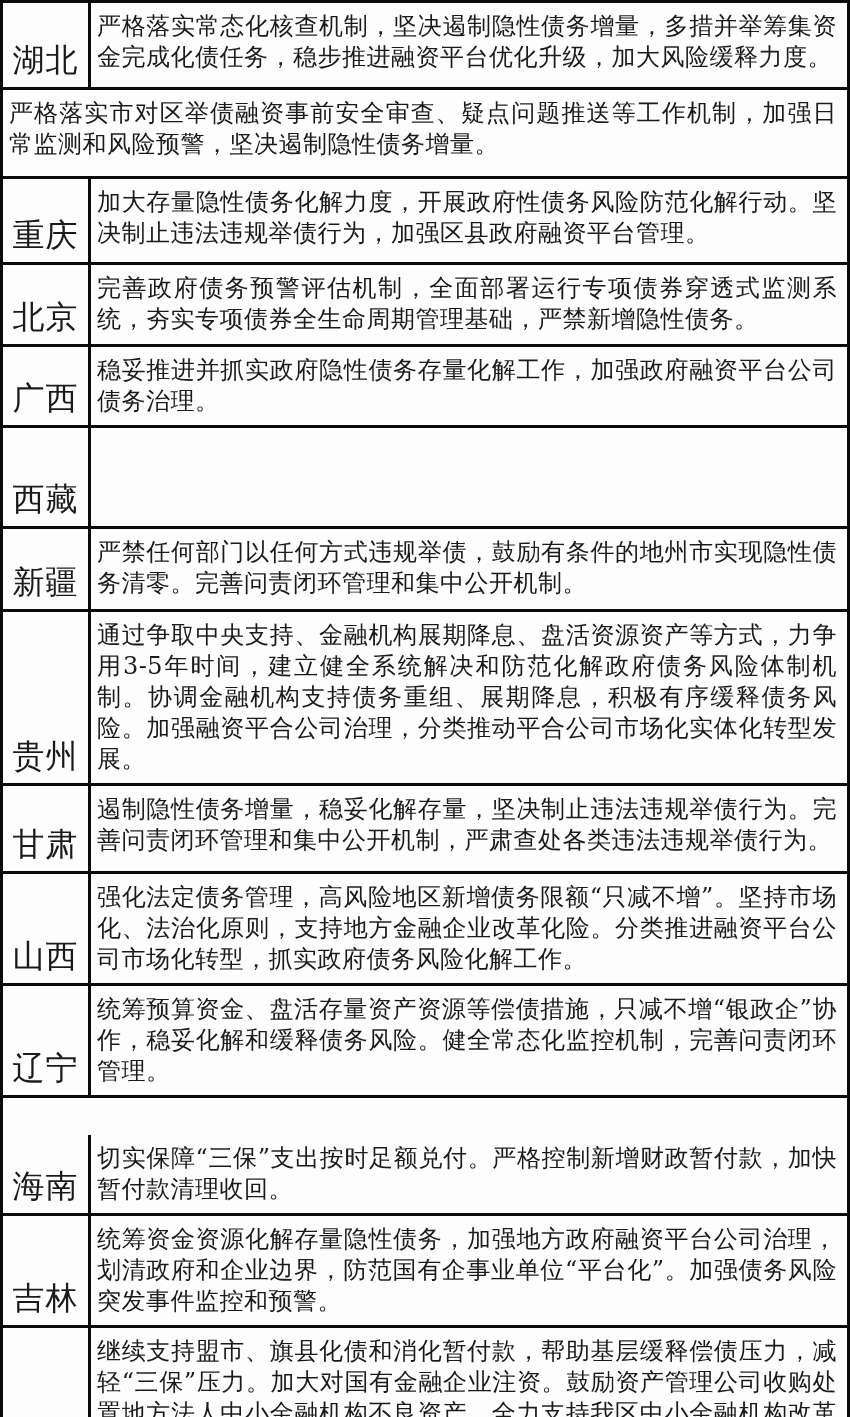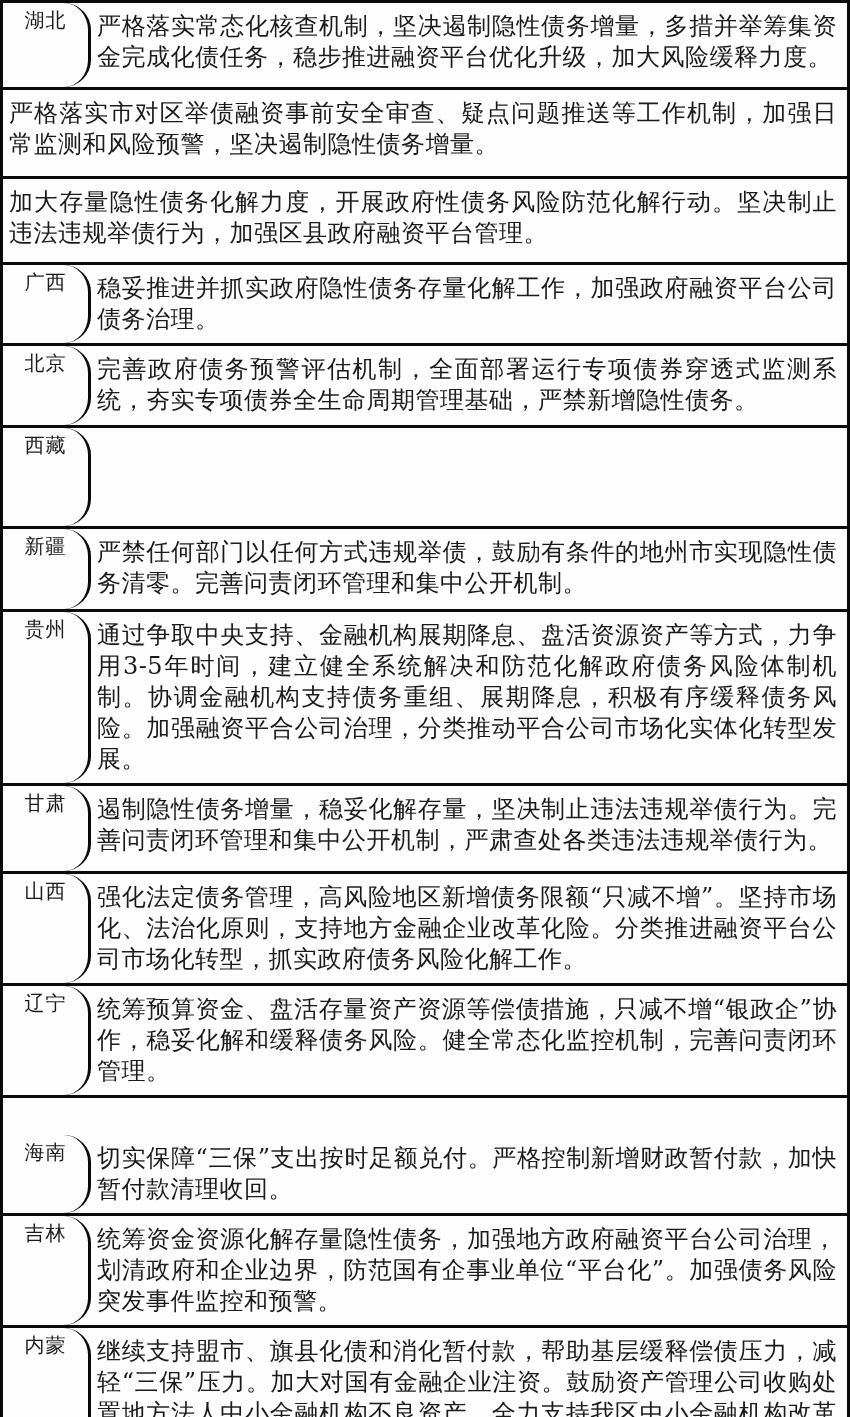--- a/index.html
+++ b/index.html
@@ -30,27 +30,26 @@
   .row:last-child {
     border-bottom: none;
     flex: 1;
   }
   .cell-region {
     box-sizing: border-box;
     width: 88px;
     flex: 0 0 88px;
     border-right: 3px solid #0a0a0a;
     display: flex;
-    align-items: flex-start;
+    align-items: flex-end;
     justify-content: center;
-    font-size: 20px;
+    font-size: 32px;
     letter-spacing: 1px;
     padding: 4px 2px;
     text-align: center;
-    border-radius: 27px;
   }
   .cell-policy {
     box-sizing: border-box;
     flex: 1 1 auto;
     display: flex;
     align-items: flex-start;
     padding: 8px 10px 8px 6px;
   }
   .cell-policy .txt {
     display: block;
@@ -91,43 +90,46 @@
     </div>
   </div>
 
   <div class="row r1">
     <div class="cell-policy">
       <span class="txt">严格落实市对区举债融资事前安全审查、疑点问题推送等工作机制，加强日常监测和风险预警，坚决遏制隐性债务增量。</span>
     </div>
   </div>
 
   <div class="row r2">
+    <div class="cell-region">
+      <span>重庆</span>
+    </div>
     <div class="cell-policy">
       <span class="txt">加大存量隐性债务化解力度，开展政府性债务风险防范化解行动。坚决制止违法违规举债行为，加强区县政府融资平台管理。</span>
     </div>
   </div>
 
+  <div class="row r4">
+    <div class="cell-region">
+      <span>北京</span>
+    </div>
+    <div class="cell-policy">
+      <span class="txt">完善政府债务预警评估机制，全面部署运行专项债券穿透式监测系统，夯实专项债券全生命周期管理基础，严禁新增隐性债务。</span>
+    </div>
+  </div>
+
   <div class="row r3">
     <div class="cell-region">
       <span>广西</span>
     </div>
     <div class="cell-policy">
       <span class="txt">稳妥推进并抓实政府隐性债务存量化解工作，加强政府融资平台公司债务治理。</span>
     </div>
   </div>
 
-  <div class="row r4">
-    <div class="cell-region">
-      <span>北京</span>
-    </div>
-    <div class="cell-policy">
-      <span class="txt">完善政府债务预警评估机制，全面部署运行专项债券穿透式监测系统，夯实专项债券全生命周期管理基础，严禁新增隐性债务。</span>
-    </div>
-  </div>
-
   <div class="row r5">
     <div class="cell-region">
       <span>西藏</span>
     </div>
   </div>
 
   <div class="row r6">
     <div class="cell-region">
       <span>新疆</span>
     </div>

